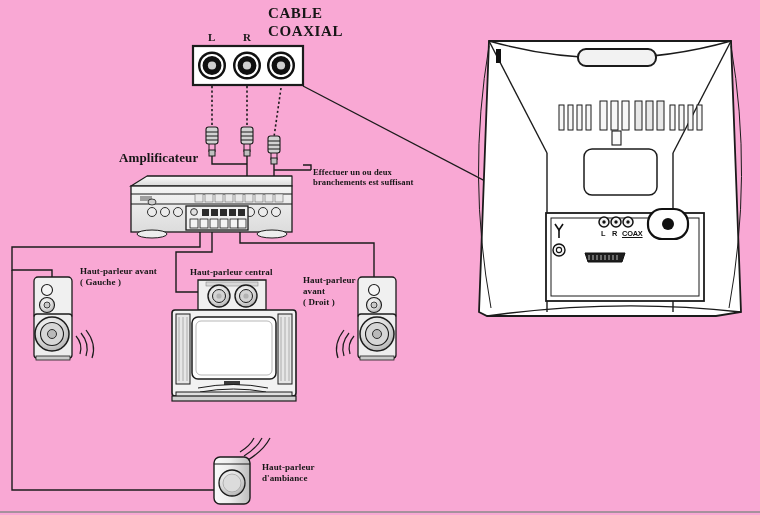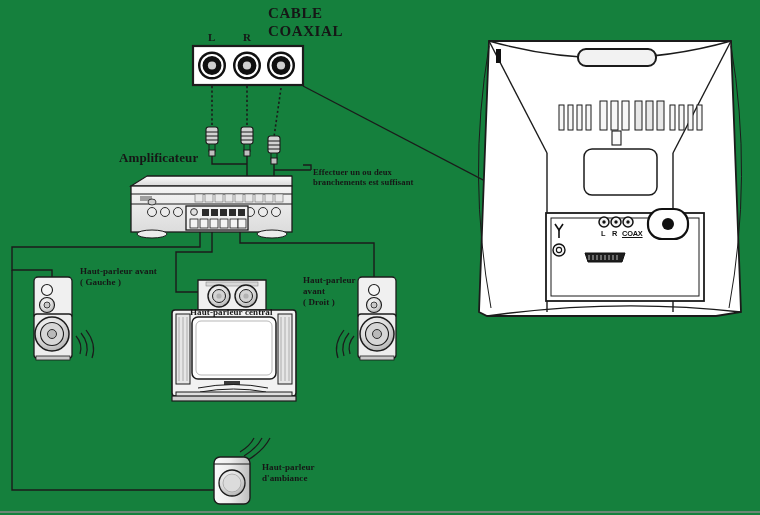--- a/index.html
+++ b/index.html
@@ -1,29 +1,29 @@
 <!DOCTYPE html>
 <html><head>
 <meta charset="utf-8">
 <style>
   html,body{margin:0;padding:0;background:#ffffff;}
   body{width:760px;height:515px;overflow:hidden;
        font-family:"Liberation Serif", serif;color:#1a1a1a;}
-  #stage{position:relative;width:760px;height:515px;background:#15803d;}
+  #stage{position:relative;width:760px;height:515px;background:#f9a8d4;}
 
   .lbl{position:absolute;font-family:"Liberation Serif",serif;font-weight:bold;
        color:#161616;line-height:1.22;letter-spacing:.1px;white-space:pre-line;}
 
   .t-cable{left:268px;top:4px;font-size:15px;letter-spacing:.6px;}
   .t-L{left:208px;top:31px;font-size:11px;}
   .t-R{left:243px;top:31px;font-size:11px;}
   .t-amp{left:119px;top:150px;font-size:13px;}
   .t-eff{left:313px;top:167px;font-size:8.6px;}
   .t-fl{left:80px;top:266px;font-size:9px;}
-  .t-ctr{left:190px;top:267px;font-size:9px;margin-top:40px;}
+  .t-ctr{left:190px;top:267px;font-size:9px;}
   .t-fr{left:303px;top:275px;font-size:9px;}
   .t-sur{left:262px;top:462px;font-size:9px;}
 
   .panel-L,.panel-R,.panel-COAX{position:absolute;font-size:7.4px;font-weight:bold;
         font-family:"Liberation Sans",sans-serif;color:#111;}
   .panel-L{left:601px;top:229px;}
   .panel-R{left:612px;top:229px;}
   .panel-COAX{left:622px;top:229px;letter-spacing:-.2px;text-decoration:underline;}
 
   svg{position:absolute;left:0;top:0;}

